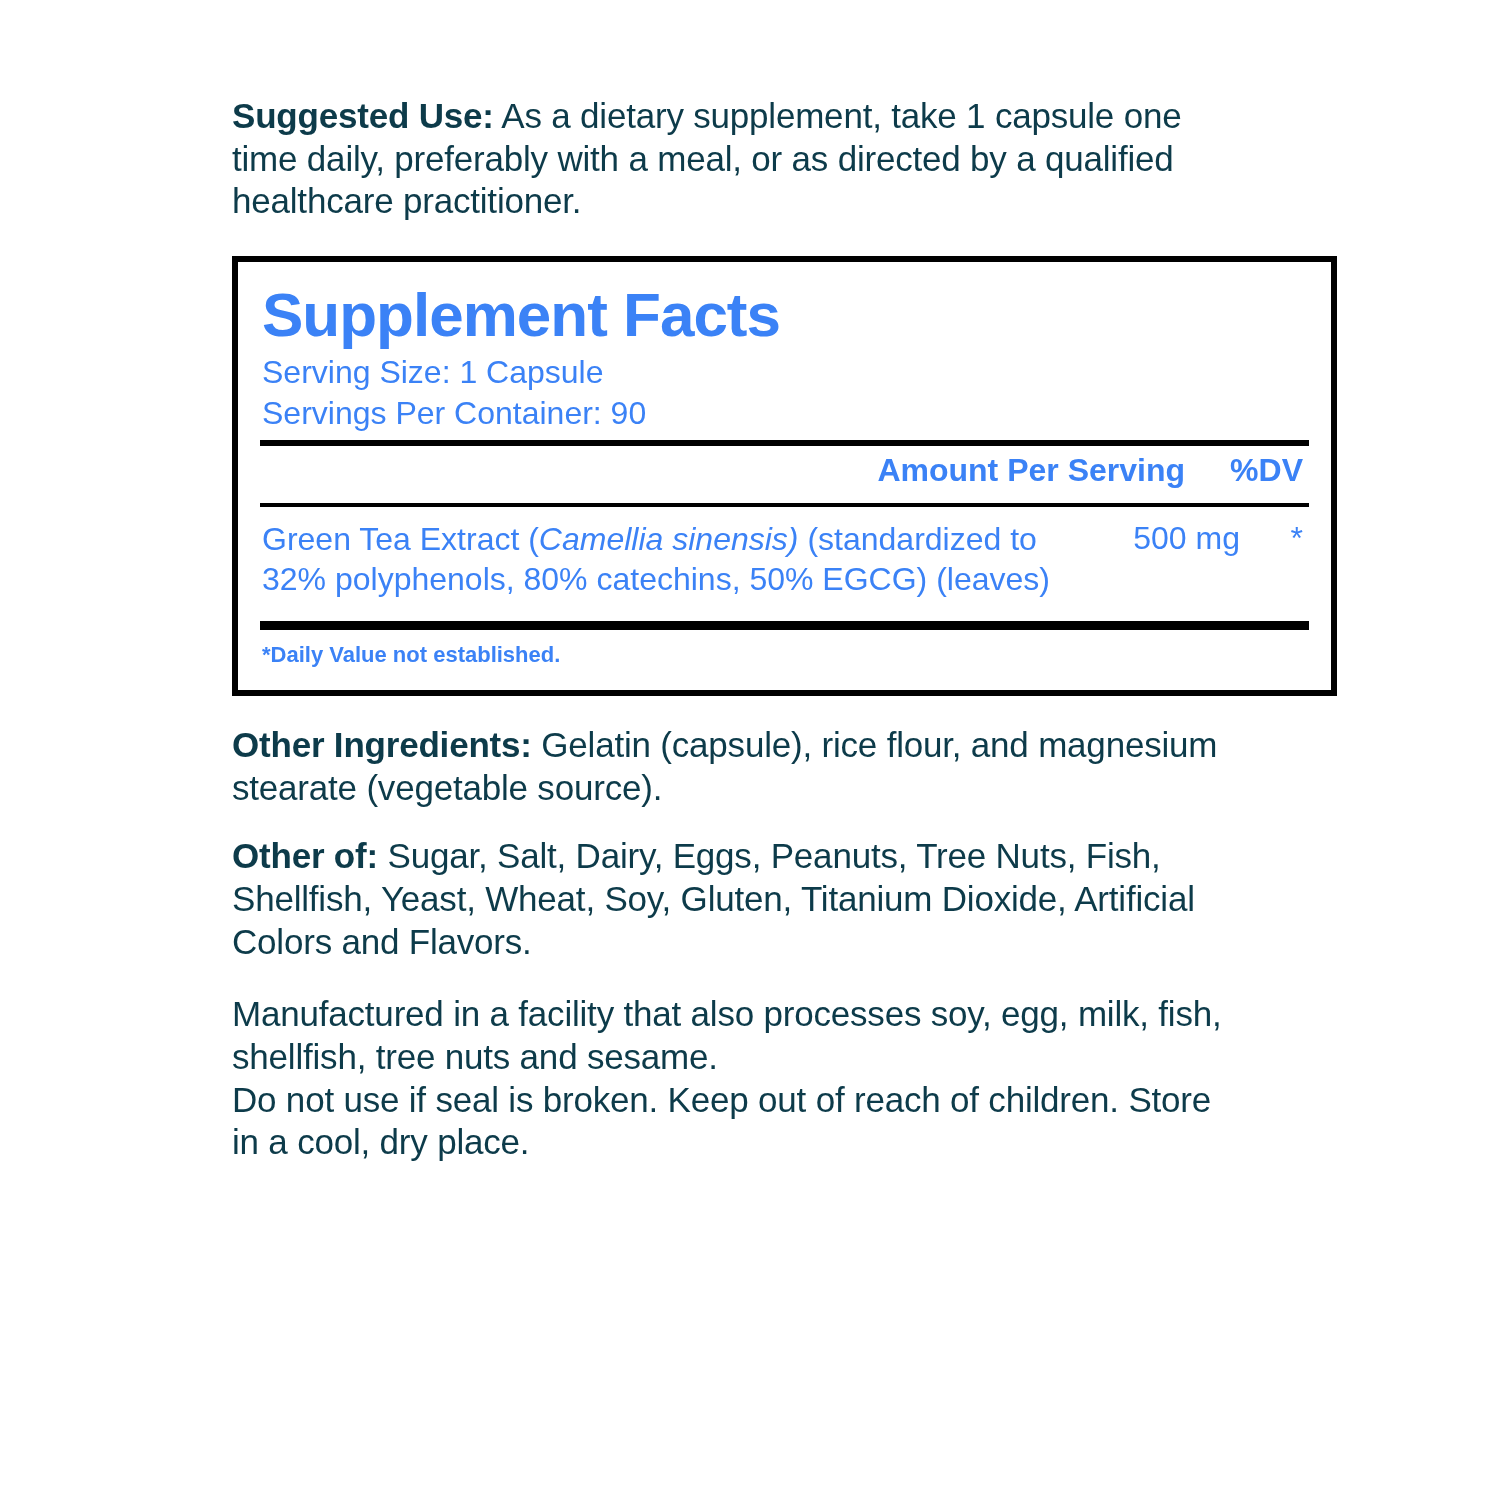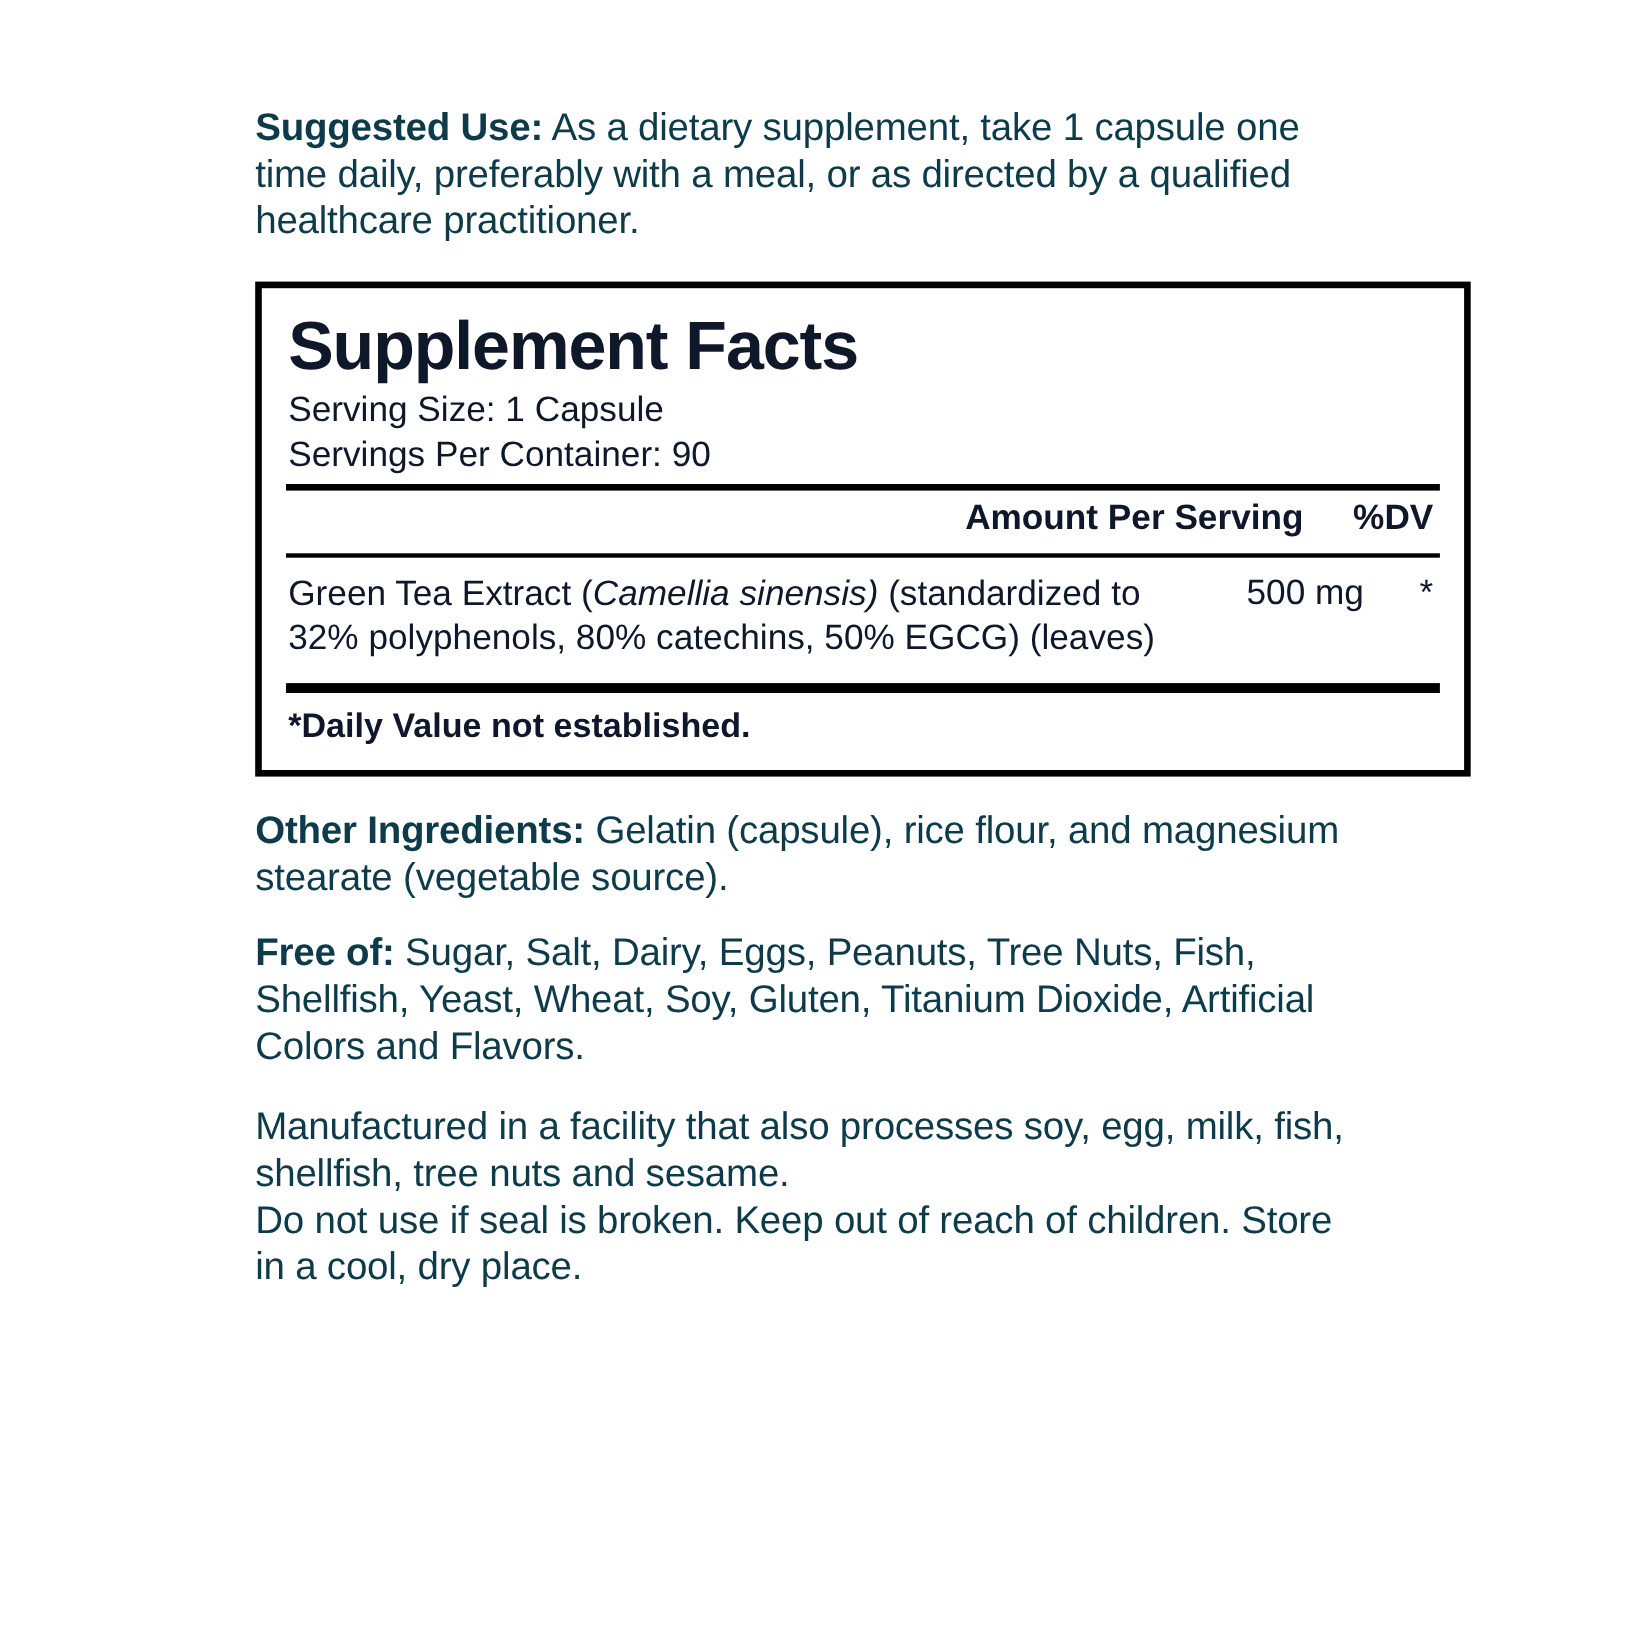--- a/index.html
+++ b/index.html
@@ -35,21 +35,21 @@
   }
   .suggested-use {
     margin-bottom: 33px;
     max-width: 1060px;
   }
 
   
   .sf-panel {
     border: 6px solid #000000;
     background: #ffffff;
-    color: #0f172a;
+    color: #3b82f6;
     box-sizing: border-box;
     padding: 16px 22px 14px 22px;
     margin: 0 0 28px 0;
     width: 1105px;
   }
   .sf-title {
     font-family: "Liberation Sans", sans-serif;
     font-weight: bold;
     font-size: 62px;
     line-height: 1.0;
@@ -114,21 +114,21 @@
   .sf-row .pct {
     width: 118px;
     text-align: right;
     font-size: 32px;
     padding-right: 6px;
     padding-top: 1px;
   }
 
   .sf-footnote {
     font-weight: bold;
-    font-size: 31px;
+    font-size: 22px;
     padding: 12px 0 8px 2px;
   }
 
   
   .block-other { max-width: 1030px; }
   .block-free  { max-width: 1010px; margin-bottom: 30px;}
   .block-seal  { max-width: 1030px; margin-bottom: 30px;}
   .block-mfg   { max-width: 1060px; margin-bottom: 0; }
 </style>
 </head>
@@ -165,20 +165,20 @@
     <div class="rule-thick"></div>
 
     <div class="sf-footnote">*Daily Value not established.</div>
   </div>
 
   <p class="para block-other">
     <span class="lead">Other Ingredients:</span><span> Gelatin (capsule), rice flour, and magnesium stearate (vegetable source).</span>
   </p>
 
   <p class="para block-free">
-    <span class="lead">Free of:</span><span> Sugar, Salt, Dairy, Eggs, Peanuts, Tree Nuts, Fish, Shellfish, Yeast, Wheat, Soy, Gluten, Titanium Dioxide, Artificial Colors and Flavors.</span>
+    <span class="lead">Other of:</span><span> Sugar, Salt, Dairy, Eggs, Peanuts, Tree Nuts, Fish, Shellfish, Yeast, Wheat, Soy, Gluten, Titanium Dioxide, Artificial Colors and Flavors.</span>
   </p>
 
   <p class="para block-mfg">Manufactured in a facility that also processes soy, egg, milk, fish, shellfish, tree nuts and sesame.</p>
 
   <p class="para block-seal">Do not use if seal is broken. Keep out of reach of children. Store in a cool, dry place.</p>
 
 </div>
 
 </body></html>

